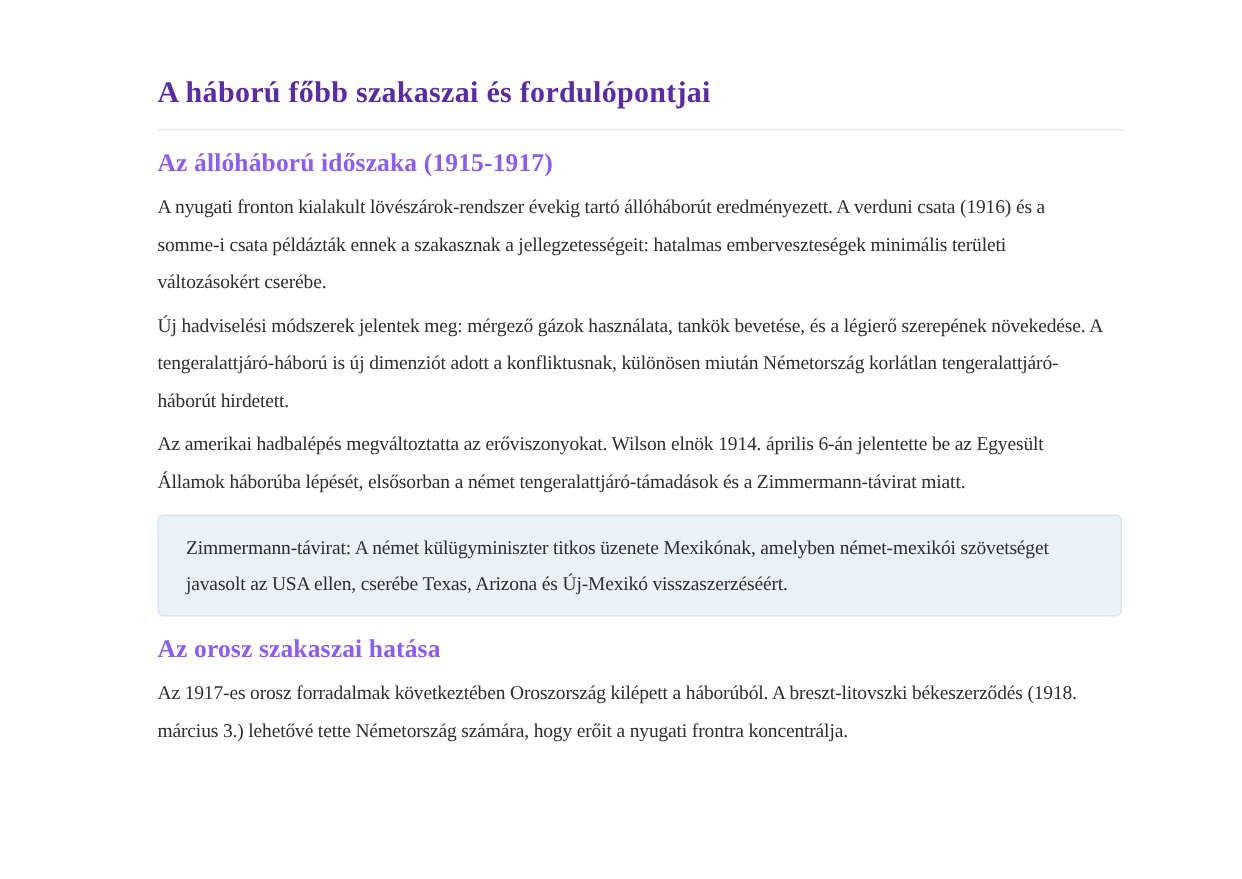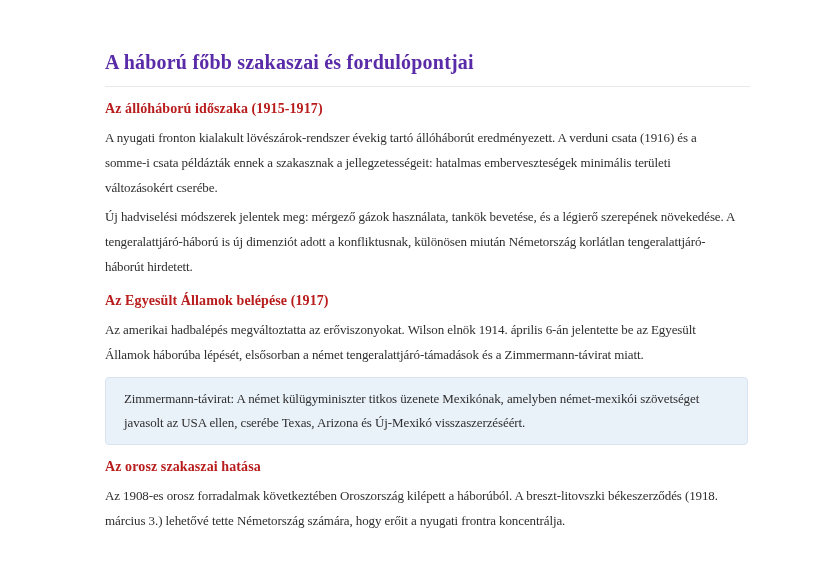--- a/index.html
+++ b/index.html
@@ -23,25 +23,25 @@
     padding: 0 0 12px 0;
     border-bottom: 1px solid #e9e9e9;
     font-size: 20px;
     line-height: 24px;
     font-weight: 600;
     letter-spacing: 0.2px;
     color: #5a2ba8;
   }
   h3.section-heading {
     margin: 13px 0 8px 0;
-    font-size: 14px;
+    font-size: 17px;
     line-height: 17px;
     font-weight: 700;
     letter-spacing: 0.1px;
-    color: #b91c1c;
+    color: #8b5cf6;
   }
   p.body-paragraph {
     margin: 0 12px 4px 0;
     font-size: 13px;
     line-height: 25px;
     letter-spacing: -0.1px;
     color: #2e2e2e;
     max-width: 645px;
   }
   .callout {
@@ -66,23 +66,22 @@
 
   <h1 class="doc-title">A háború főbb szakaszai és fordulópontjai</h1>
 
   <section>
     <h3 class="section-heading">Az állóháború időszaka (1915-1917)</h3>
     <p class="body-paragraph">A nyugati fronton kialakult lövészárok-rendszer évekig tartó állóháborút eredményezett. A verduni csata (1916) és a somme-i csata példázták ennek a szakasznak a jellegzetességeit: hatalmas emberveszteségek minimális területi változásokért cserébe.</p>
     <p class="body-paragraph">Új hadviselési módszerek jelentek meg: mérgező gázok használata, tankök bevetése, és a légierő szerepének növekedése. A tengeralattjáró-háború is új dimenziót adott a konfliktusnak, különösen miután Németország korlátlan tengeralattjáró-háborút hirdetett.</p>
   </section>
 
   <section>
-    <h3 class="section-heading">Az Egyesült Államok belépése (1917)</h3>
     <p class="body-paragraph">Az amerikai hadbalépés megváltoztatta az erőviszonyokat. Wilson elnök 1914. április 6-án jelentette be az Egyesült Államok háborúba lépését, elsősorban a német tengeralattjáró-támadások és a Zimmermann-távirat miatt.</p>
     <div class="callout">Zimmermann-távirat: A német külügyminiszter titkos üzenete Mexikónak, amelyben német-mexikói szövetséget javasolt az USA ellen, cserébe Texas, Arizona és Új-Mexikó visszaszerzéséért.</div>
   </section>
 
   <section>
     <h3 class="section-heading">Az orosz szakaszai hatása</h3>
-    <p class="body-paragraph">Az 1908-es orosz forradalmak következtében Oroszország kilépett a háborúból. A breszt-litovszki békeszerződés (1918. március 3.) lehetővé tette Németország számára, hogy erőit a nyugati frontra koncentrálja.</p>
+    <p class="body-paragraph">Az 1917-es orosz forradalmak következtében Oroszország kilépett a háborúból. A breszt-litovszki békeszerződés (1918. március 3.) lehetővé tette Németország számára, hogy erőit a nyugati frontra koncentrálja.</p>
   </section>
 
 </div>
 
 </body></html>

